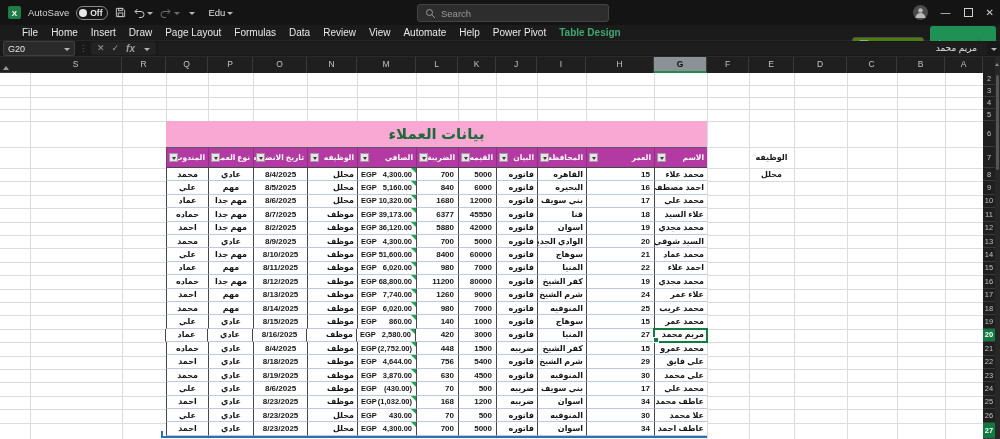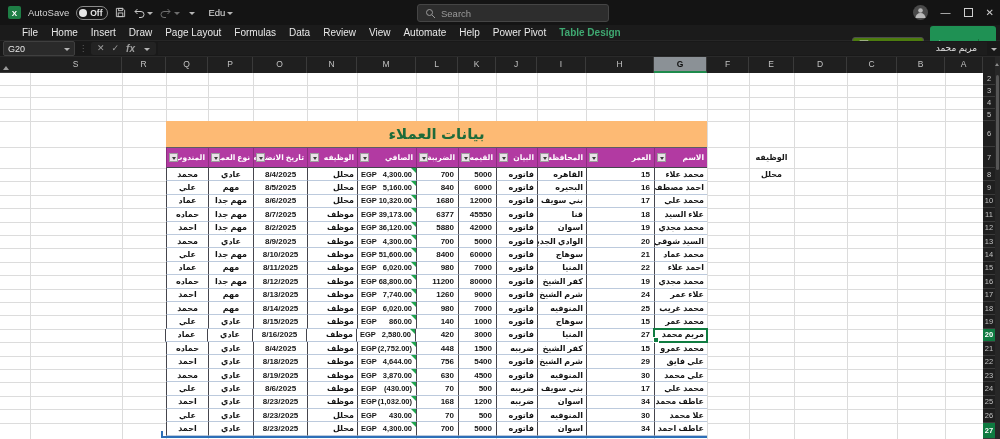--- a/index.html
+++ b/index.html
@@ -57,21 +57,21 @@
   .rowhdr{position:absolute;left:0;width:12px;font-size:7.5px;color:#c2c2c2;display:flex;align-items:center;justify-content:center;background:#1f1f1f;border-bottom:1px solid #3a3a3a;box-sizing:border-box;}
   .rowhdr.sel{background:#0f7b41;color:#fff;font-weight:700;}
   #scrollbar{position:absolute;left:995px;top:0;width:5px;height:382px;background:#272727;}
   #sb-up{position:absolute;left:0;top:4px;width:0;height:0;border:2.5px solid transparent;border-bottom:3.5px solid #8a8a8a;}
   #sb-thumb{position:absolute;left:1px;top:18px;width:3px;height:95px;background:#555;border-radius:2px;}
   .vline{position:absolute;top:16px;bottom:0;width:1px;background:#dcdcdc;}
   .hline{position:absolute;left:0;width:983px;height:1px;background:#dcdcdc;}
 
   
   #table-box{position:absolute;left:166px;top:64px;width:541px;}
-  #ttitle{height:26px;background:#fdba74;color:#1d6b3a;font-size:15px;font-weight:700;display:flex;align-items:center;justify-content:center;direction:rtl;}
+  #ttitle{height:26px;background:#f9a8d4;color:#1d6b3a;font-size:15px;font-weight:700;display:flex;align-items:center;justify-content:center;direction:rtl;}
   #thead{display:flex;height:21px;direction:rtl;}
   .hcell{position:relative;box-sizing:border-box;border-left:1px solid #8c2f7f;border-top:1px solid #5c5c64;border-bottom:1px solid #45454d;background:#b23aa2;color:#fff;font-size:7.5px;font-weight:700;display:flex;align-items:center;justify-content:flex-start;padding:0 3px 0 12px;white-space:nowrap;overflow:hidden;flex:0 0 auto;}
   .fbtn{position:absolute;left:2px;top:5px;width:9px;height:9px;background:#e9e2e8;border:1px solid #9c9c9c;box-sizing:border-box;display:flex;align-items:flex-start;justify-content:center;}
   .fbtn i{width:0;height:0;border:2.5px solid transparent;border-top:3.5px solid #3a3a3a;margin-top:2.5px;}
   #tbody{direction:rtl;}
   .trow{display:flex;height:13.4px;}
   .cell{box-sizing:border-box;border-left:1px solid #45454d;border-bottom:1px solid #bccadd;font-size:8px;font-weight:600;color:#141414;white-space:nowrap;overflow:hidden;position:relative;background:#fff;display:flex;align-items:center;flex:0 0 auto;}
   .cell.right{justify-content:flex-start;padding:0 3px;}
   .cell.num{justify-content:flex-start;padding:0 4px;}
   .cell.center{justify-content:center;}

